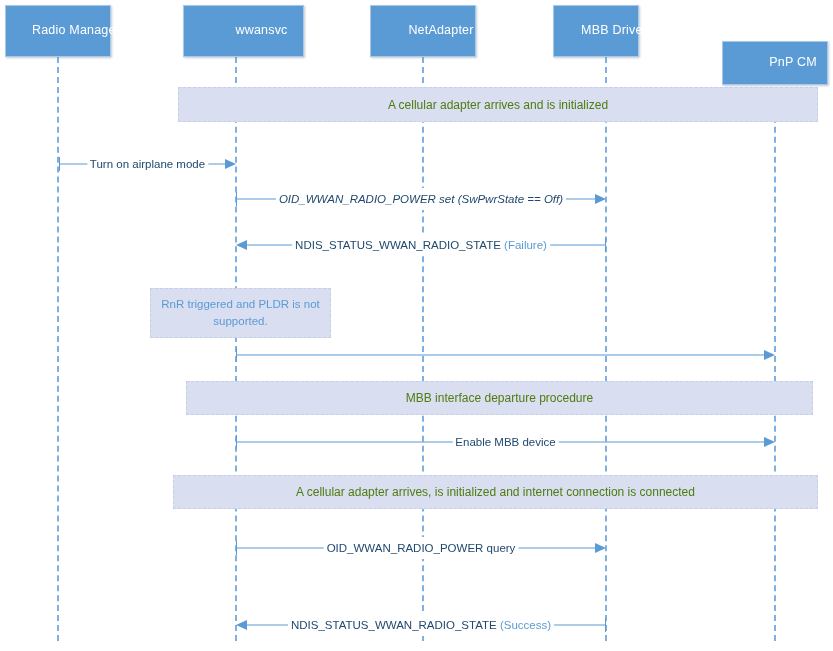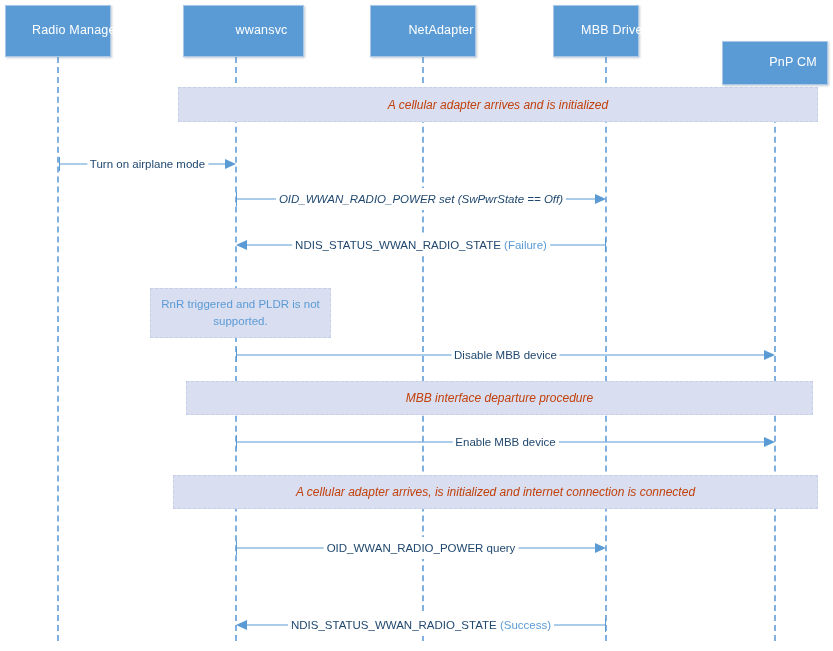--- a/index.html
+++ b/index.html
@@ -48,25 +48,24 @@
   .band {
     position: absolute;
     box-sizing: border-box;
     background: #D9DEF0;
     border: 1px dashed #C7CFE8;
     display: flex;
     align-items: center;
     justify-content: center;
   }
   .band .bandlabel {
-    color: #c2410c;
+    color: #4d7c0f;
     font-size: 12px;
     text-align: center;
     white-space: nowrap;
-    font-style: italic;
   }
   
   .note {
     position: absolute;
     box-sizing: border-box;
     background: #D9DEF0;
     border: 1px dashed #C7CFE8;
     display: flex;
     align-items: center;
     justify-content: center;
@@ -179,21 +178,20 @@
           <polygon points="0,11 11,6 11,16" fill="#5B9BD5"></polygon>
         </svg>
         <span class="msglabel"><span>NDIS_STATUS_WWAN_RADIO_STATE </span><span class="paren">(Failure)</span></span>
       </div>
       <div class="message" style="left: 236px; top: 344px; width: 539px;">
         <svg width="539" height="22">
           <line x1="0.5" y1="4" x2="0.5" y2="18" stroke="#5B9BD5" stroke-width="1"></line>
           <line x1="0.5" y1="11" x2="529" y2="11" stroke="#5B9BD5" stroke-width="1.1"></line>
           <polygon points="539,11 528,6 528,16" fill="#5B9BD5"></polygon>
         </svg>
-        <span class="msglabel"><span>Disable MBB device</span></span>
       </div>
       <div class="message" style="left: 236px; top: 431px; width: 539px;">
         <svg width="539" height="22">
           <line x1="0.5" y1="4" x2="0.5" y2="18" stroke="#5B9BD5" stroke-width="1"></line>
           <line x1="0.5" y1="11" x2="529" y2="11" stroke="#5B9BD5" stroke-width="1.1"></line>
           <polygon points="539,11 528,6 528,16" fill="#5B9BD5"></polygon>
         </svg>
         <span class="msglabel"><span>Enable MBB device</span></span>
       </div>
       <div class="message" style="left: 236px; top: 537px; width: 370px;">

